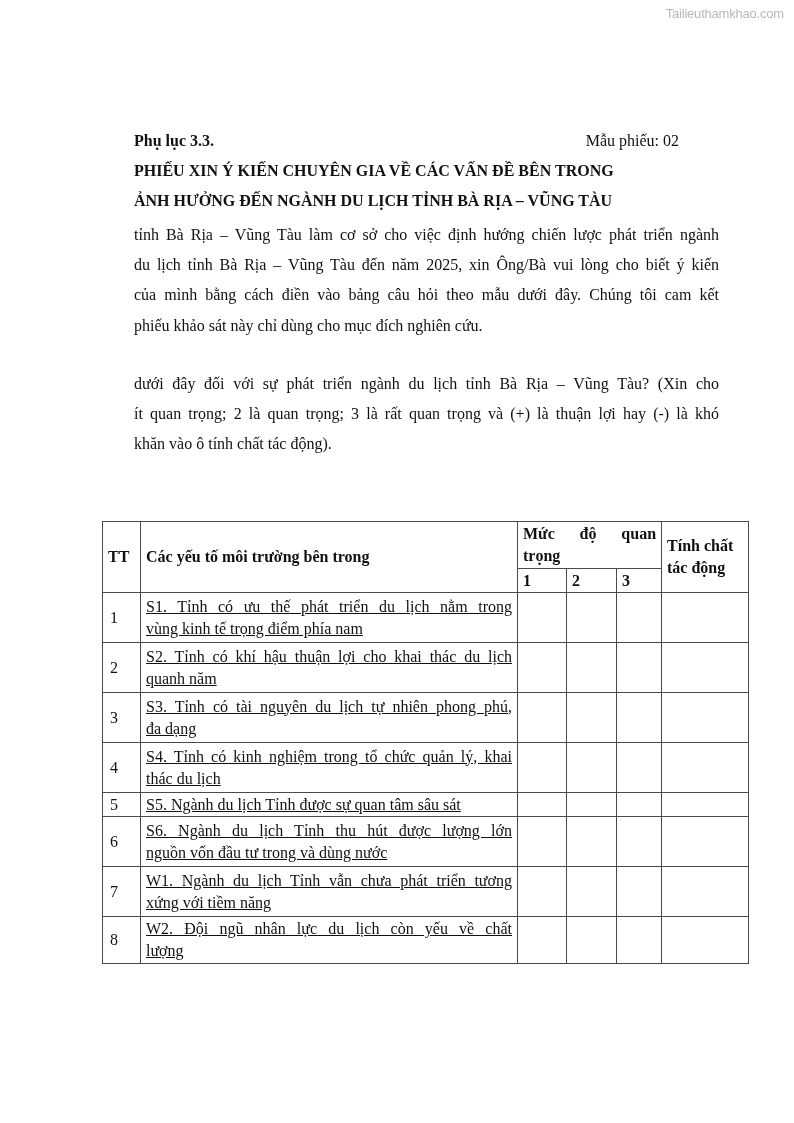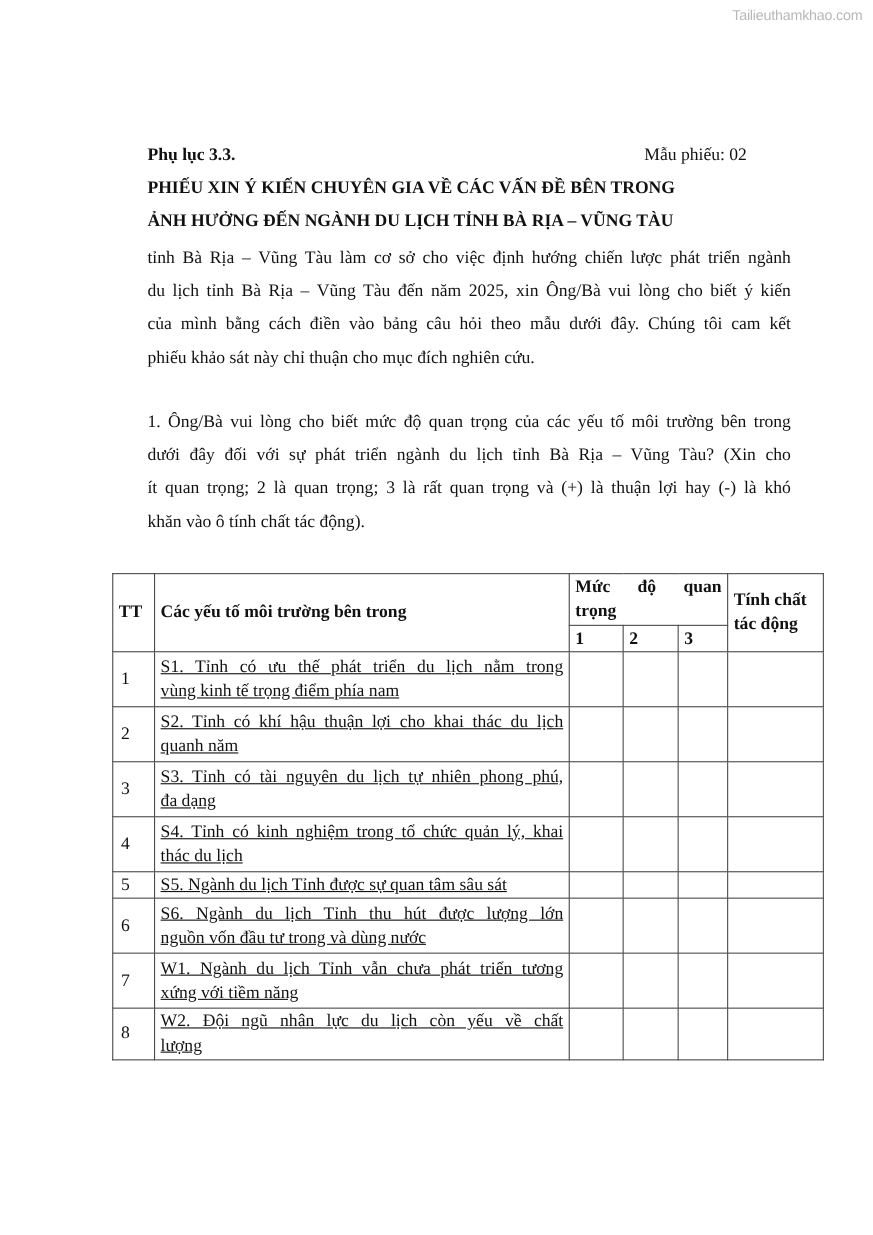--- a/index.html
+++ b/index.html
@@ -144,25 +144,24 @@
     <span class="form-no">Mẫu phiếu: 02</span>
   </div>
 
   <div class="title l1">PHIẾU XIN Ý KIẾN CHUYÊN GIA VỀ CÁC VẤN ĐỀ BÊN TRONG</div>
   <div class="title l2">ẢNH HƯỞNG ĐẾN NGÀNH DU LỊCH TỈNH BÀ RỊA – VŨNG TÀU</div>
 
   <div class="para intro">
     <span class="ln">tỉnh Bà Rịa – Vũng Tàu làm cơ sở cho việc định hướng chiến lược phát triển ngành</span>
     <span class="ln">du lịch tỉnh Bà Rịa – Vũng Tàu đến năm 2025, xin Ông/Bà vui lòng cho biết ý kiến</span>
     <span class="ln">của mình bằng cách điền vào bảng câu hỏi theo mẫu dưới đây. Chúng tôi cam kết</span>
-    <span class="ln last">phiếu khảo sát này chỉ thuận cho mục đích nghiên cứu.</span>
+    <span class="ln last">phiếu khảo sát này chỉ dùng cho mục đích nghiên cứu.</span>
   </div>
 
   <div class="para question">
-    <span class="ln">1. Ông/Bà vui lòng cho biết mức độ quan trọng của các yếu tố môi trường bên trong</span>
     <span class="ln">dưới đây đối với sự phát triển ngành du lịch tỉnh Bà Rịa – Vũng Tàu? (Xin cho</span>
     <span class="ln">ít quan trọng; 2 là quan trọng; 3 là rất quan trọng và (+) là thuận lợi hay (-) là khó</span>
     <span class="ln last">khăn vào ô tính chất tác động).</span>
   </div>
 
   <table class="survey">
     <colgroup>
       <col style="width:38px">
       <col style="width:377px">
       <col style="width:49px">

